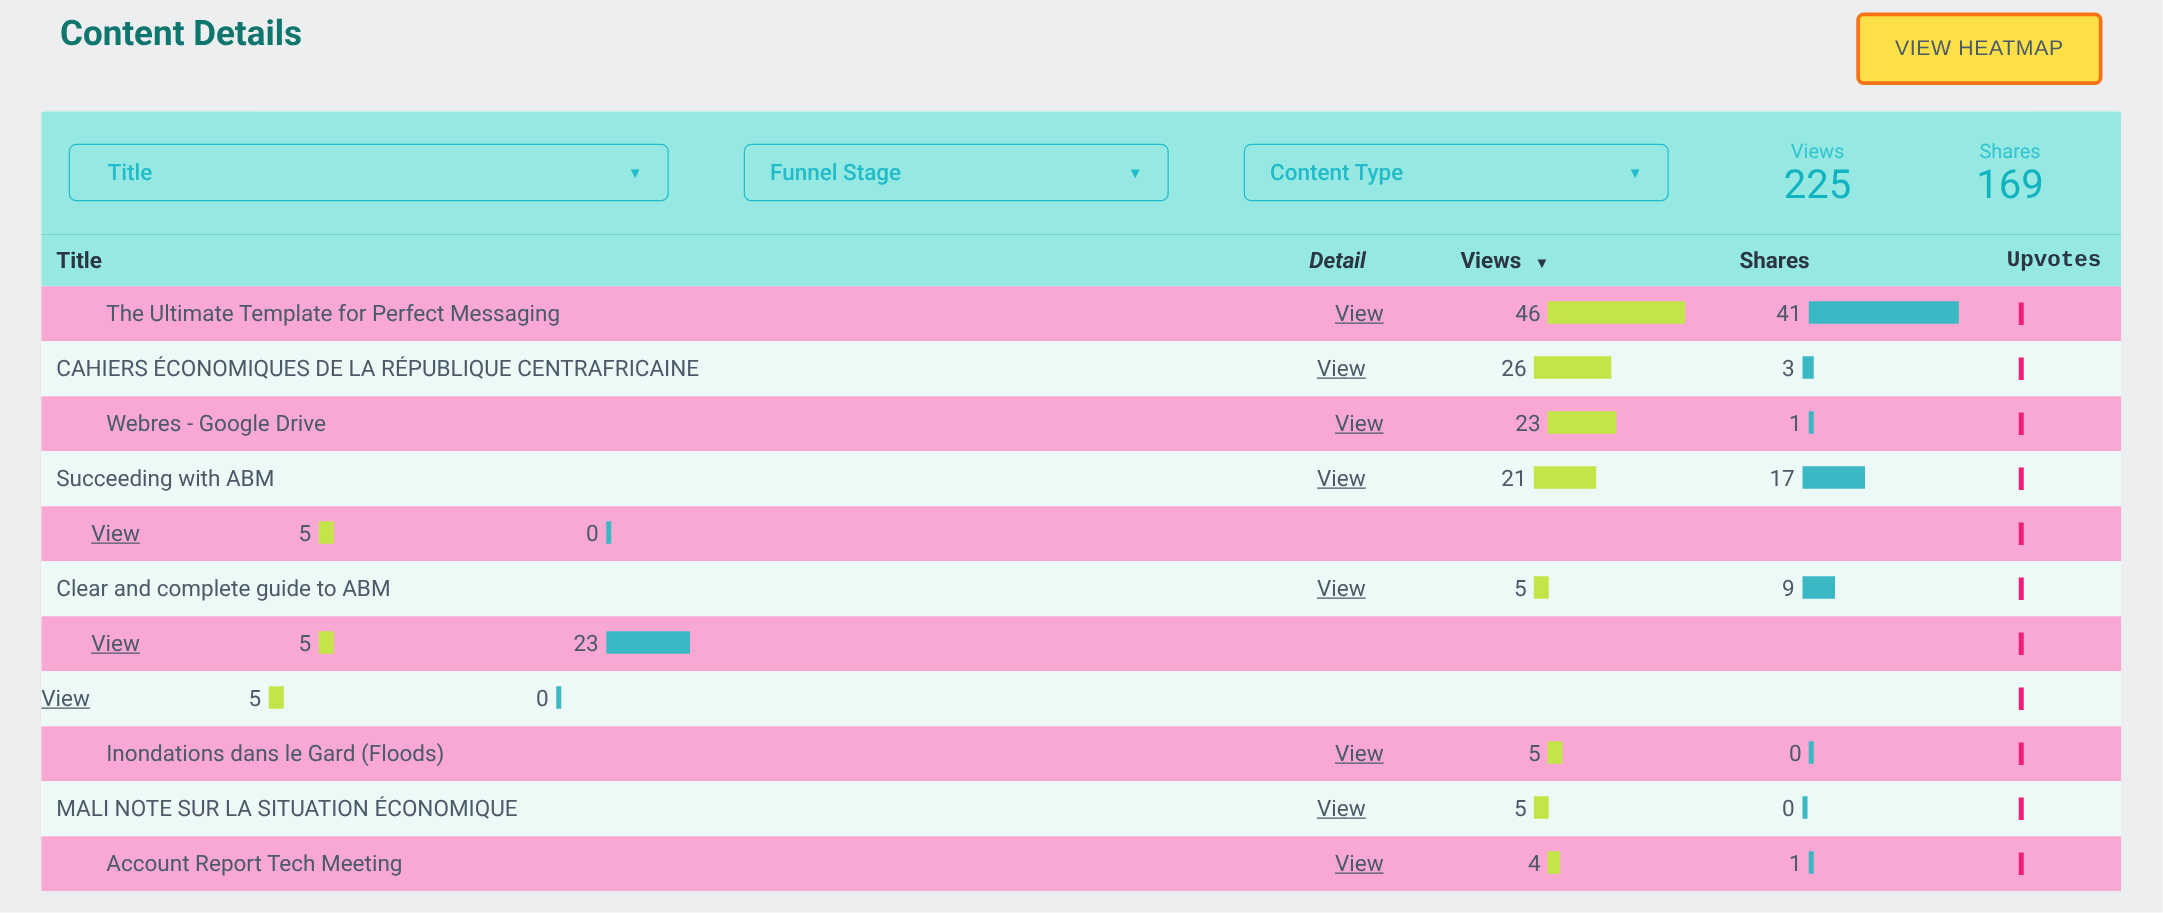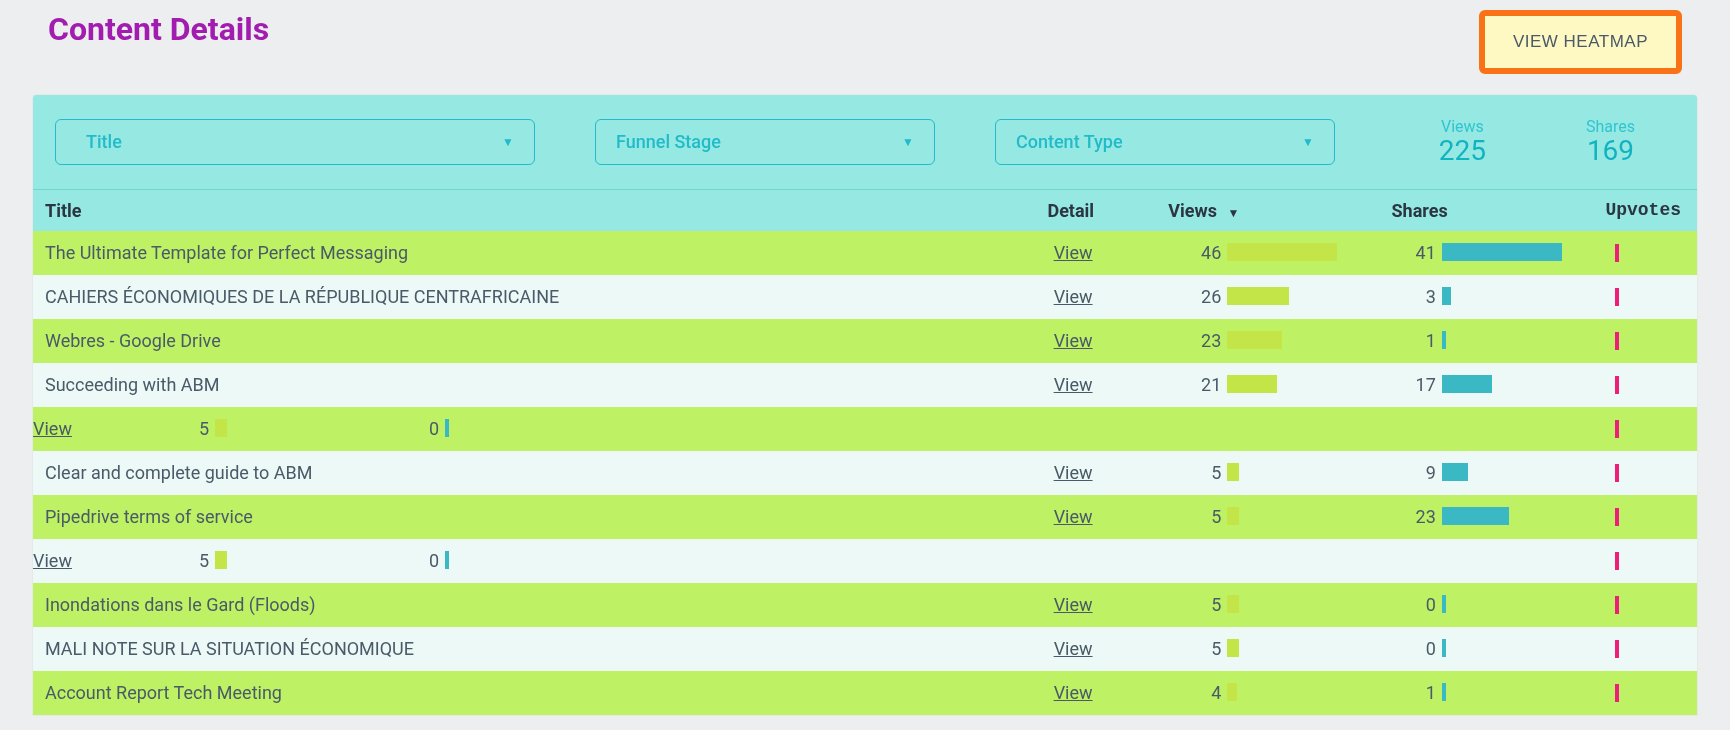--- a/index.html
+++ b/index.html
@@ -11,27 +11,27 @@
     height: 730px;
     overflow: hidden;
   }
   .header-row {
     display: flex;
     justify-content: space-between;
     align-items: flex-start;
     padding: 10px 48px 20px 48px;
   }
   .page-title {
-    font-size: 32px;
+    font-size: 28px;
     font-weight: 700;
-    color: #a21caf;
+    color: #0f766e;
   }
   .heatmap-btn {
-    background: #fef9c3;
-    border: 6px solid #f97316;
+    background: #fde047;
+    border: 3px solid #f97316;
     border-radius: 6px;
     padding: 16px 28px;
     font-size: 17px;
     font-weight: 500;
     color: #4a5a68;
     letter-spacing: 0.5px;
     cursor: pointer;
   }
   .panel {
     margin: 0 32px;
@@ -75,49 +75,49 @@
     gap: 100px;
     padding-right: 40px;
   }
   .metric { text-align: center; }
   .metric-label {
     color: #32c4d1;
     font-size: 16px;
   }
   .metric-value {
     color: #12b3c0;
-    font-size: 28px;
+    font-size: 32px;
     font-weight: 400;
     line-height: 1.1;
   }
   .table-head {
     background: #95e9e2;
     border-top: 1px solid #6fd8d0;
     display: flex;
     align-items: center;
     height: 42px;
     font-weight: 700;
     color: #2b3642;
     font-size: 18px;
   }
   .col-title { width: 1090px; padding-left: 12px; }
-  .col-detail { width: 130px; }
+  .col-detail { width: 130px; font-style: italic; }
   .col-views { width: 240px; }
   .col-shares { width: 230px; }
   .col-upvotes { flex: 1; text-align: right; padding-right: 16px; font-family: Liberation Mono, monospace; }
   .sort-caret { font-size: 12px; margin-left: 6px; }
   .tbody { }
   .row {
     display: flex;
     align-items: center;
     height: 44px;
     font-size: 18px;
     color: #4a5a68;
   }
-  .row.even { background: #bef264; }
+  .row.even { background: #f9a8d4; padding-left: 40px; }
   .row.odd { background: #ecf9f7; }
   .cell-title { width: 1090px; padding-left: 12px; white-space: nowrap; overflow: hidden; }
   .cell-detail { width: 130px; }
   .cell-detail a { color: #4a5a68; text-decoration: underline; cursor: pointer; }
   .cell-views { width: 240px; display: flex; align-items: center; }
   .cell-views .num { width: 52px; text-align: right; padding-right: 6px; }
   .cell-views .bar-wrap { width: 110px; height: 20px; }
   .cell-views .bar { height: 18px; background: #c3e548; }
   .cell-shares { width: 230px; display: flex; align-items: center; }
   .cell-shares .num { width: 42px; text-align: right; padding-right: 6px; }
@@ -280,21 +280,20 @@
           <div class="num">9</div>
           <div class="bar-wrap">
             <div class="bar" style="width: 26px;"></div>
           </div>
         </div>
         <div class="cell-upvotes">
           <div class="upv-tick"></div>
         </div>
       </div>
       <div class="row even">
-        <div class="cell-title">Pipedrive terms of service</div>
         <div class="cell-detail"><a>View</a></div>
         <div class="cell-views">
           <div class="num">5</div>
           <div class="bar-wrap">
             <div class="bar" style="width: 12px;"></div>
           </div>
         </div>
         <div class="cell-shares">
           <div class="num">23</div>
           <div class="bar-wrap">

